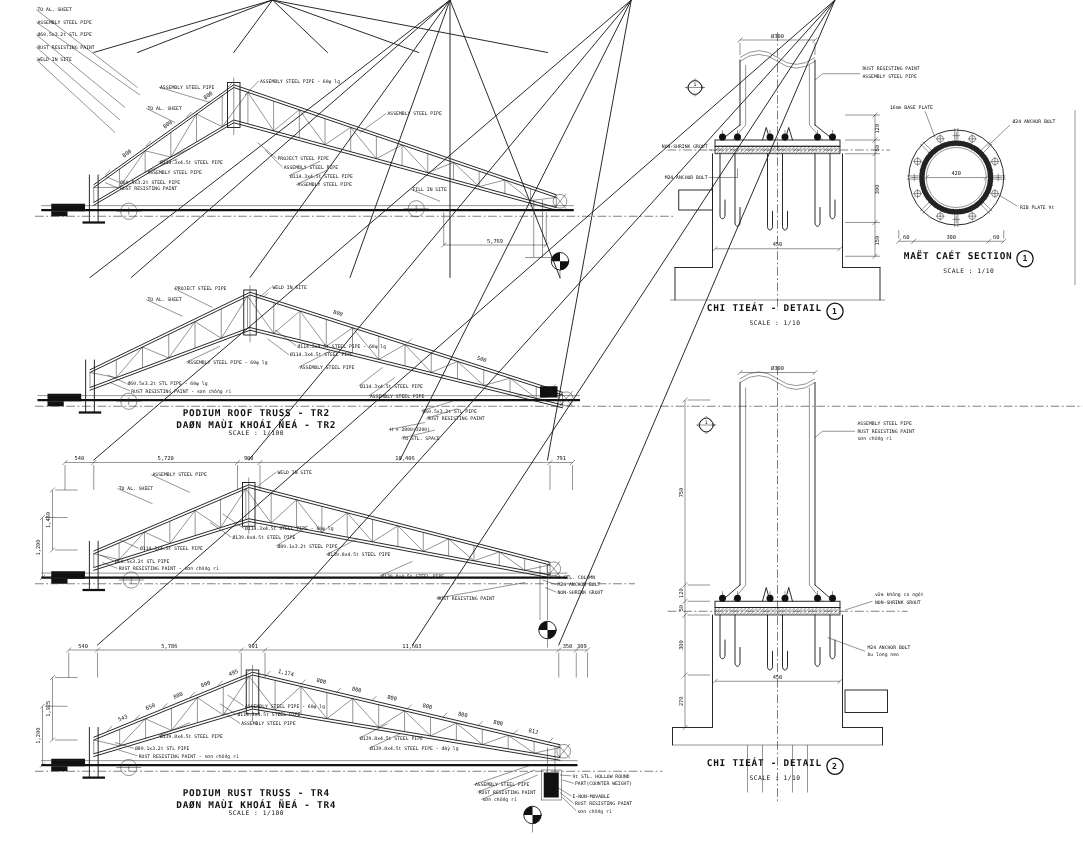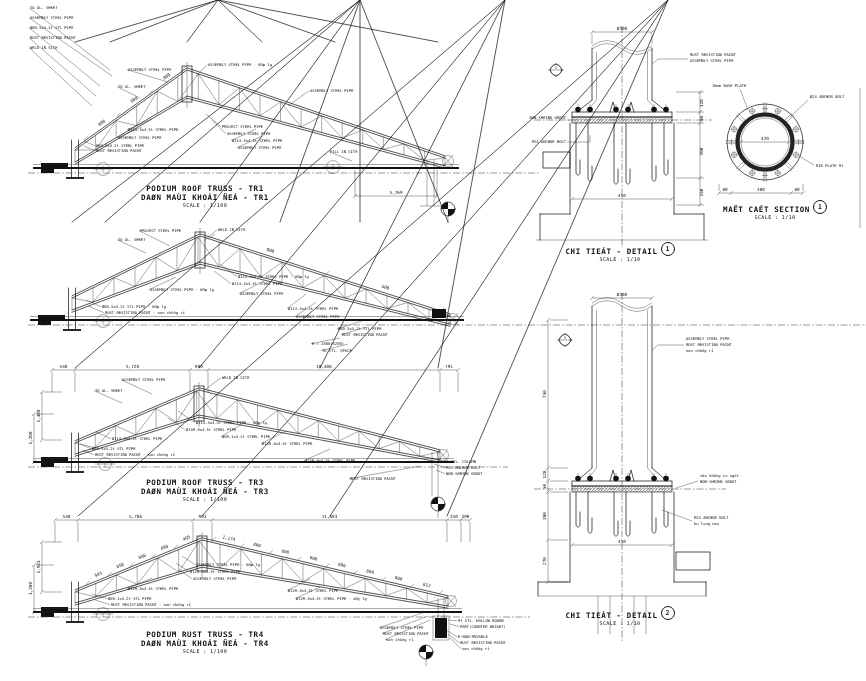--- a/index.html
+++ b/index.html
@@ -14,21 +14,21 @@
   .fillp{fill:#111;stroke:none;}
   .pipe{stroke:#222;stroke-width:4.2;fill:none;}
   .hatchr{fill:url(#hatchp);stroke:#1c1c1c;stroke-width:.6;}
   text{font-family:"DejaVu Sans Mono","Liberation Mono",monospace;fill:#111;}
   .txt{font-size:3.8px;}
   .dim{font-size:4.3px;}
   
   .ttl{position:absolute;text-align:center;white-space:nowrap;}
   .t1,.t2{font-size:7.5px;font-weight:700;letter-spacing:.6px;line-height:9px;}
   .t3{font-size:5px;letter-spacing:.4px;line-height:7px;}
-  .row{display:flex;align-items:flex-end;justify-content:center;gap:3px;}
+  .row{display:flex;align-items:flex-start;justify-content:center;gap:3px;}
   .bub{display:inline-block;width:12px;height:12px;border:1px solid #111;border-radius:50%;
        font-size:6.5px;line-height:12px;text-align:center;font-weight:700;}
 </style>
 </head>
 <body>
 
 <div id="sheet">
   <svg id="cad" width="866" height="681" viewBox="0 0 866 681">
     <defs>
       <pattern id="hatchp" width="3" height="3" patternUnits="userSpaceOnUse">
@@ -783,28 +783,23 @@
         <polyline points="684,345 658,345 652,350" class="thin"></polyline>
         <text x="700" y="477" class="txt" text-anchor="start">vữa không co ngót</text>
         <text x="700" y="483" class="txt" text-anchor="start">NON-SHRINK GROUT</text>
         <polyline points="698,481 676,488" class="thin"></polyline>
         <text x="694" y="519" class="txt" text-anchor="start">M24 ANCHOR BOLT</text>
         <text x="694" y="525" class="txt" text-anchor="start">bu long neo</text>
         <polyline points="692,521 662,510" class="thin"></polyline>
       </g>
     </svg>
 
-  <div class="ttl" style="left:105px;top:184px;width:200px">
-    <div class="t1">PODIUM ROOF TRUSS  -  TR1</div>
-    <div class="t2">DAØN MAÙI KHOÁI ÑEÁ  -  TR1</div>
-    <div class="t3">SCALE : 1/100</div>
-  </div>
-  <div class="ttl" style="left:105px;top:478px;width:200px">
-    <div class="t1">PODIUM ROOF TRUSS  -  TR3</div>
-    <div class="t2">DAØN MAÙI KHOÁI ÑEÁ  -  TR3</div>
+  <div class="ttl" style="left:105px;top:326px;width:200px">
+    <div class="t1">PODIUM ROOF TRUSS  -  TR2</div>
+    <div class="t2">DAØN MAÙI KHOÁI ÑEÁ  -  TR2</div>
     <div class="t3">SCALE : 1/100</div>
   </div>
   <div class="ttl" style="left:105px;top:630px;width:200px">
     <div class="t1">PODIUM RUST TRUSS  -  TR4</div>
     <div class="t2">DAØN MAÙI KHOÁI ÑEÁ  -  TR4</div>
     <div class="t3">SCALE : 1/100</div>
   </div>
 
   <div class="ttl" style="left:545px;top:242px;width:150px">
     <div class="row">

